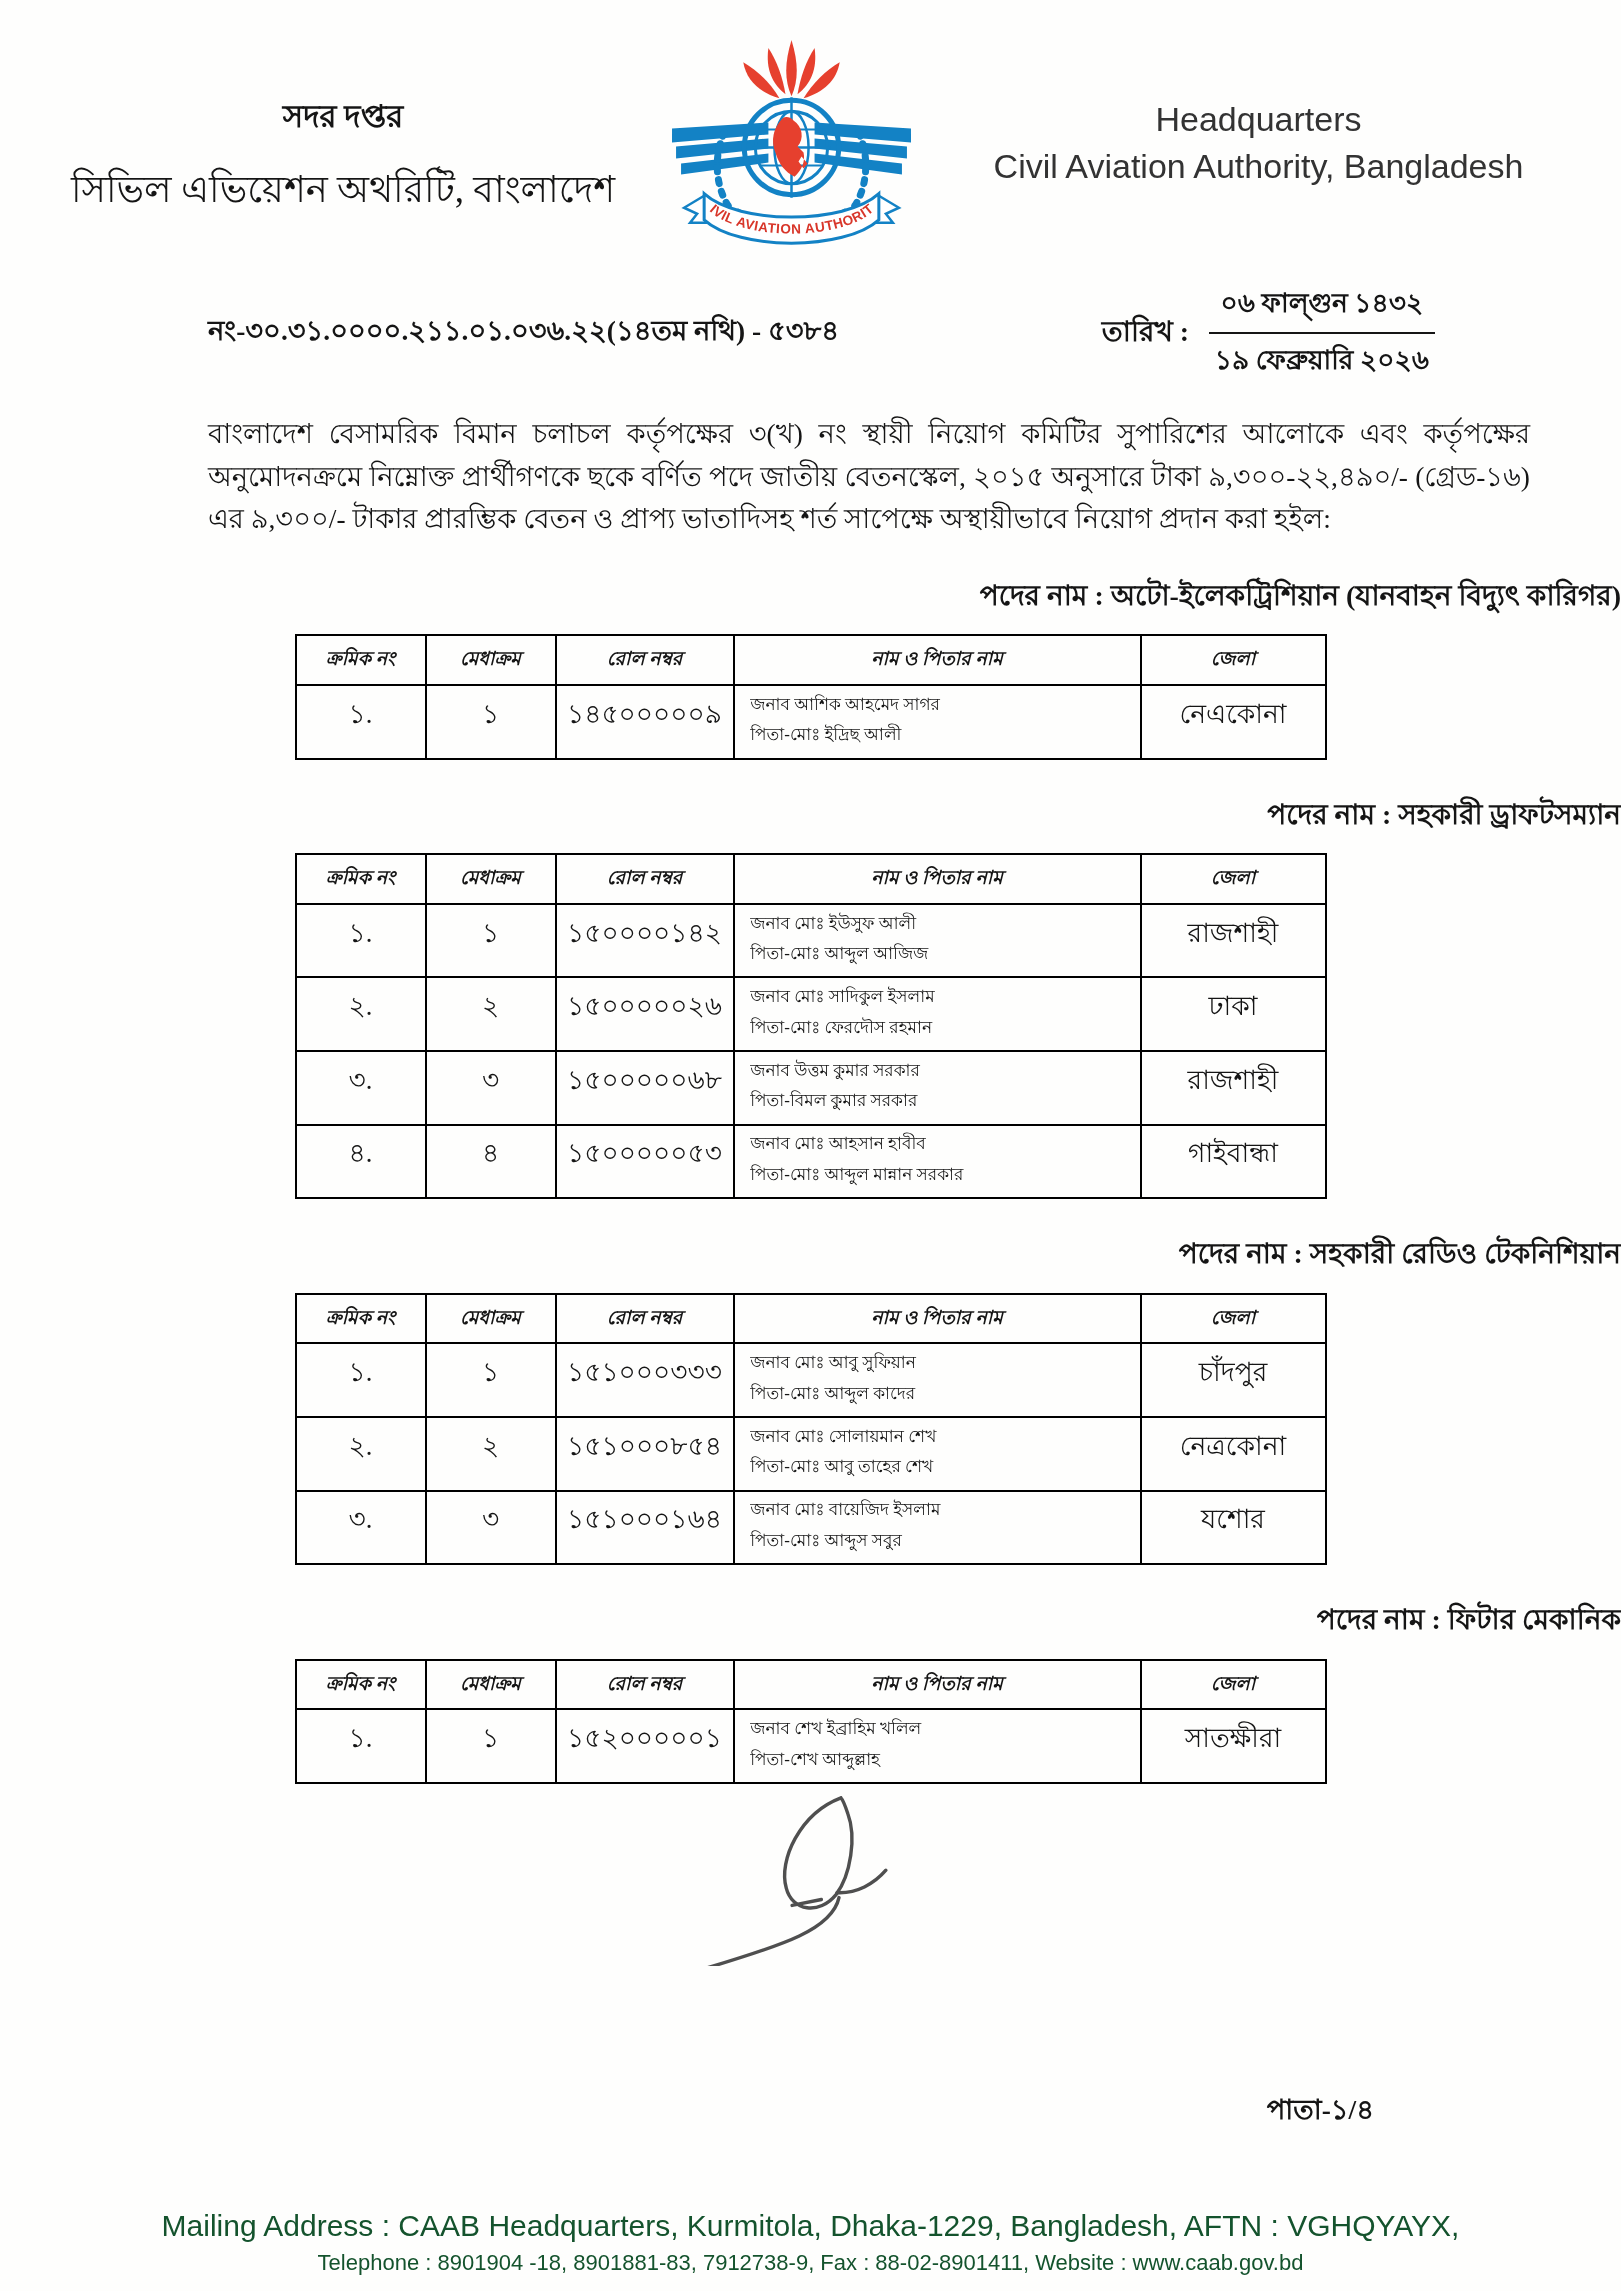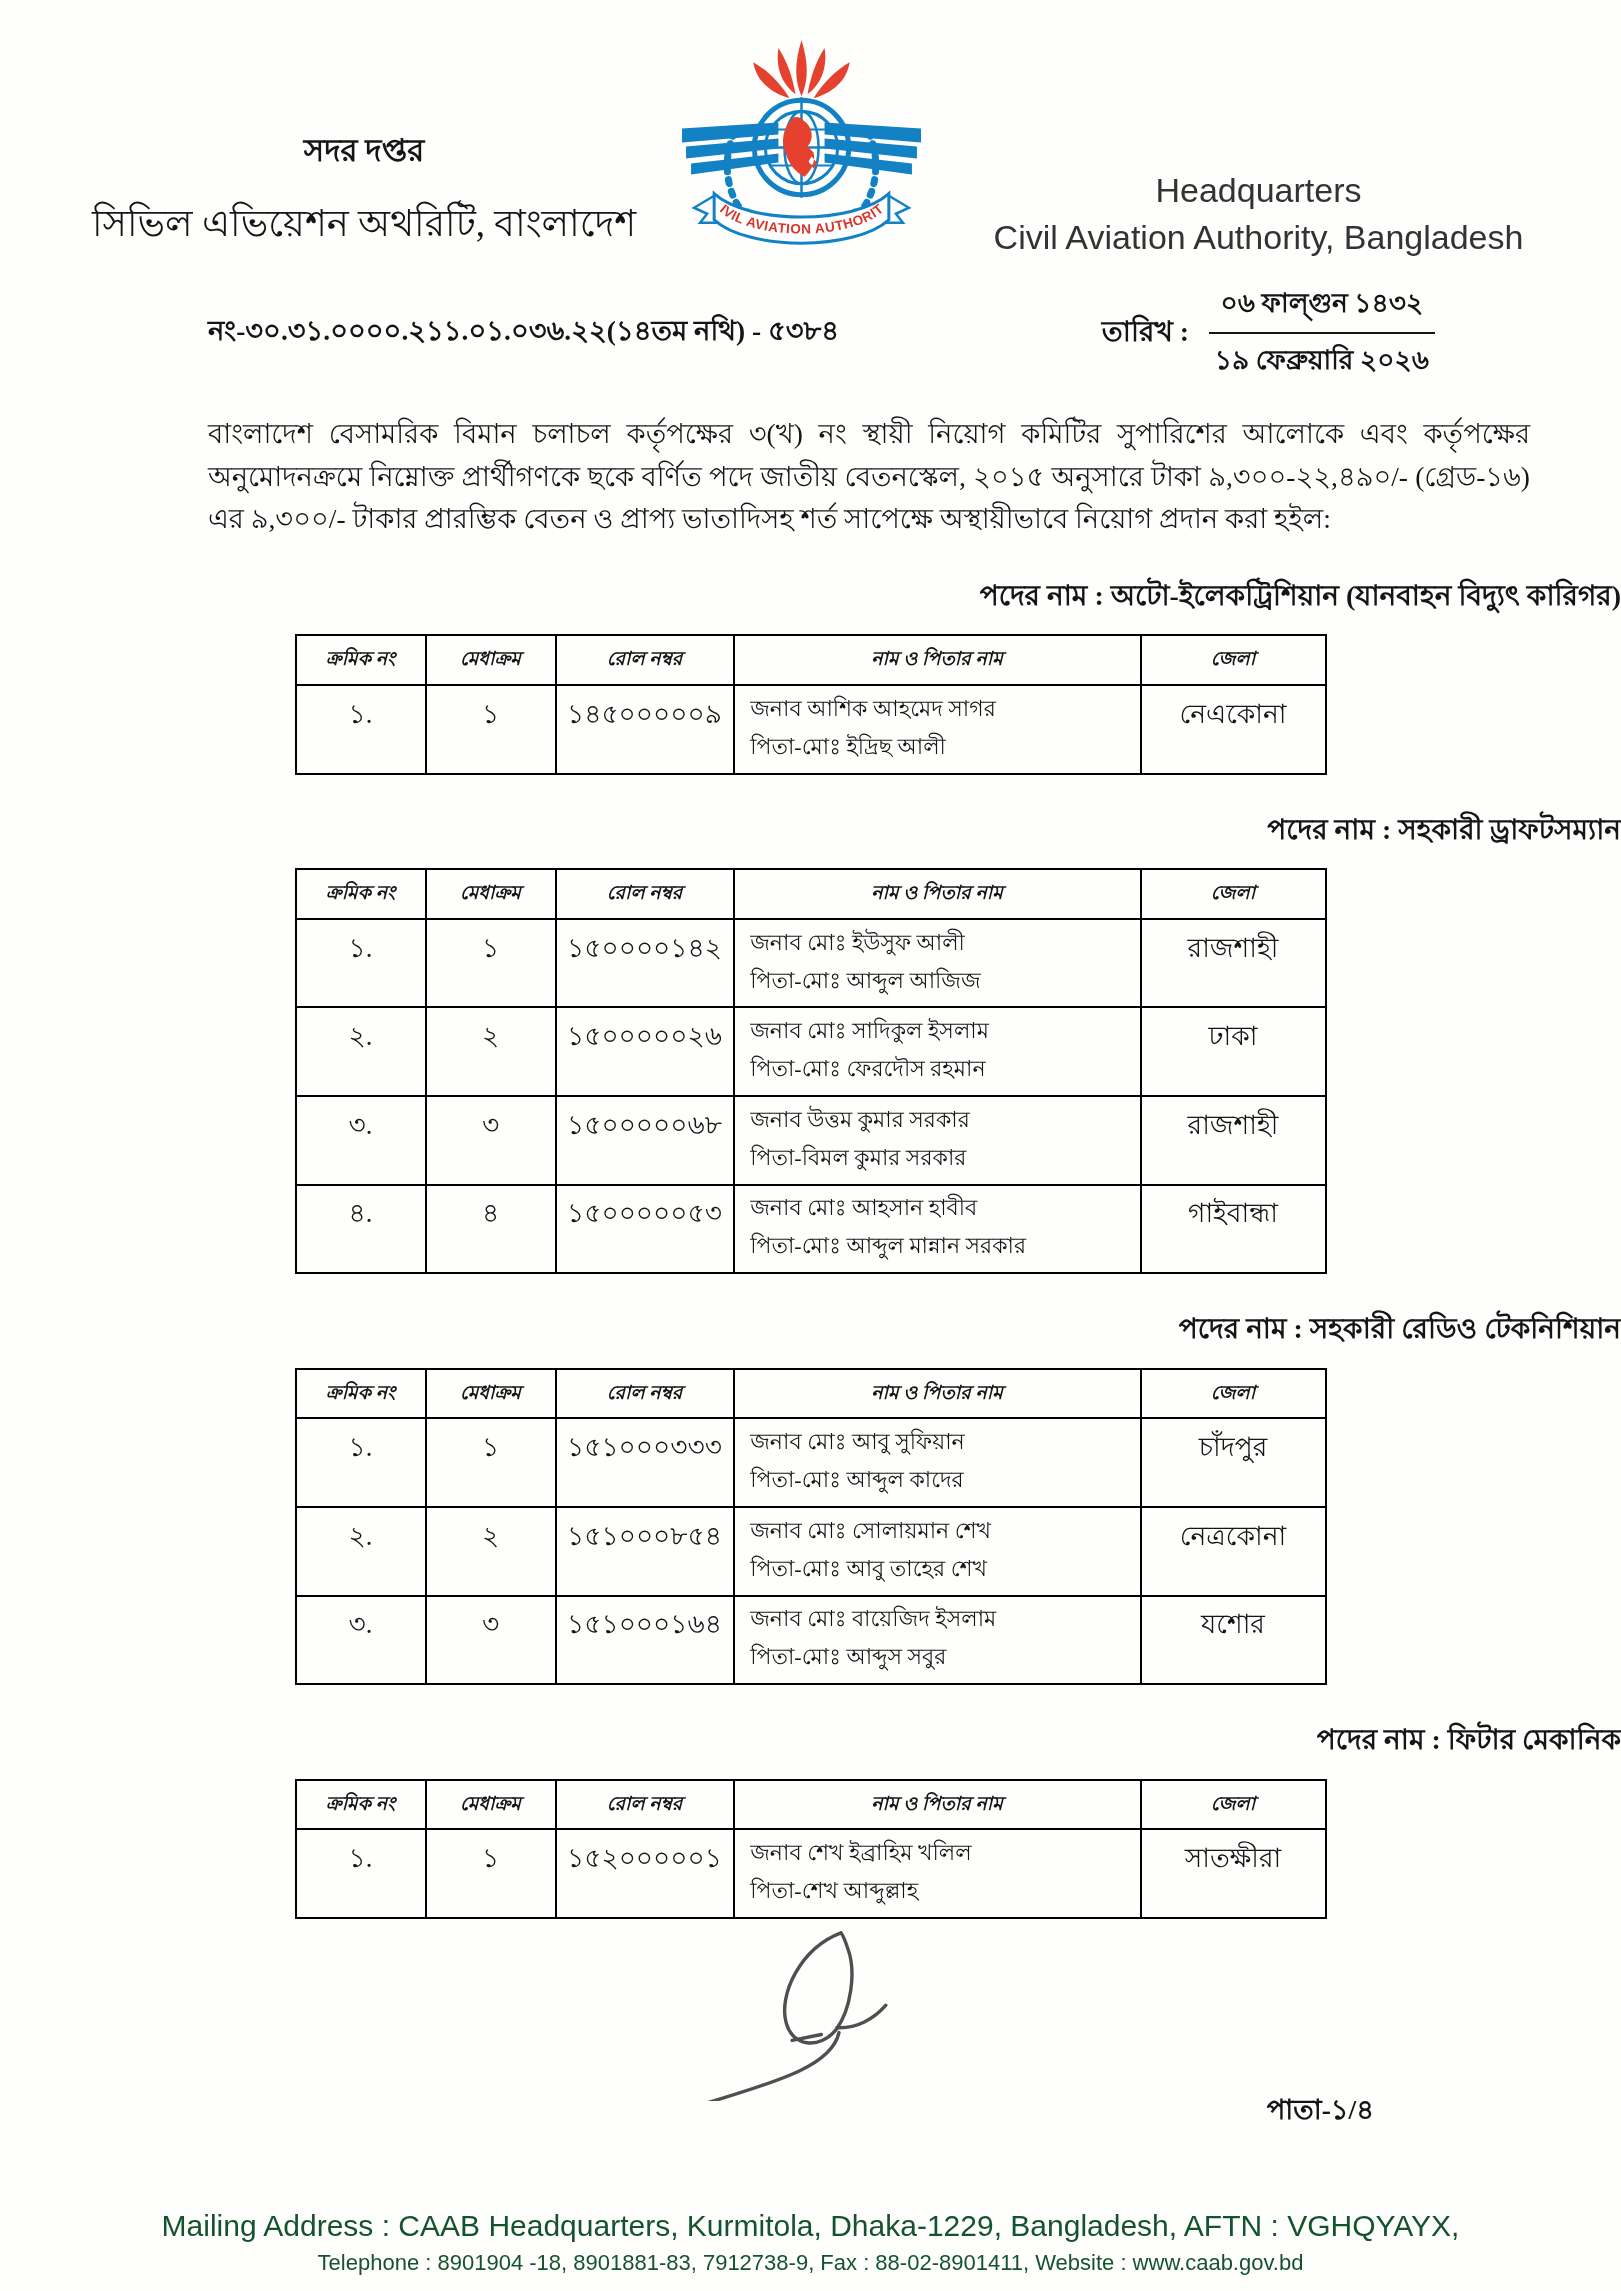--- a/index.html
+++ b/index.html
@@ -2,21 +2,21 @@
 <html lang="bn"><head>
 <meta charset="utf-8">
 <style>
   html,body{margin:0;padding:0;background:#e9e9e9;}
   .page{
     width:1621px;height:2292px;position:relative;margin:0 auto;
     background:#fefefd;overflow:hidden;
     font-family:"Liberation Serif","DejaVu Serif",serif;color:#151515;
   }
   
-  .header{display:flex;justify-content:space-between;align-items:flex-end;padding:35px 49px 0 70px;}
+  .header{display:flex;justify-content:space-between;align-items:flex-start;padding:35px 49px 0 49px;}
   .h-left{width:588px;text-align:center;padding-top:57px;}
   .h-left .l1{font-size:31px;font-weight:600;}
   .h-left .l2{font-size:37px;font-weight:400;margin-top:15.7px;}
   .h-logo{width:251px;flex:0 0 auto;}
   .h-right{width:627px;text-align:center;padding-top:65px;
     font-family:"Liberation Sans","DejaVu Sans",sans-serif;color:#333;}
   .h-right .r1{font-size:34px;}
   .h-right .r2{font-size:34px;margin-top:7.8px;}
   
   .ref-row{display:flex;justify-content:space-between;align-items:center;margin:25.5px 186px 0 208px;}
@@ -29,21 +29,21 @@
   
   .doc-title{text-align:center;margin-top:35px;}
   .doc-title span{font-size:36px;font-weight:700;border-bottom:2.9px solid #151515;padding:0 3.9px 4.9px;}
   .body-par{margin:29px 91px 0 208px;font-size:27.4px;line-height:1.55;text-align:justify;}
   
   .section-title{text-align:right;font-size:28px;font-weight:700;margin-top:33px;}
   table.roster{width:1031px;margin:13.7px auto 0;border-collapse:collapse;border:2.9px solid #000;table-layout:fixed;}
   table.roster th,table.roster td{border:2.5px solid #000;}
   table.roster th{font-size:19px;font-weight:700;padding:7.8px 3.9px;text-align:center;font-style:italic;}
   td.c-center{text-align:center;vertical-align:top;font-size:26.5px;padding:7.8px 3.9px 9.8px;}
-  td.c-name{font-size:22px;padding:5.9px 15.7px 9.8px;line-height:1.5;vertical-align:top;text-align:left;}
+  td.c-name{font-size:17px;padding:5.9px 15.7px 9.8px;line-height:1.5;vertical-align:top;text-align:left;}
   td.c-name .father{margin-top:4.9px;}
   
   .sig-zone{position:relative;height:174px;margin-top:7.8px;}
   .sig-zone svg{position:absolute;left:684px;top:0;}
   .pageno{position:absolute;right:247px;bottom:157px;font-size:27.4px;font-weight:600;}
   .footer{position:absolute;left:0;right:0;bottom:15.7px;text-align:center;
     font-family:"Liberation Sans","DejaVu Sans",sans-serif;color:#14532d;}
   .footer .f1{font-size:30px;}
   .footer .f2{font-size:22px;margin-top:6.9px;}
 </style>

